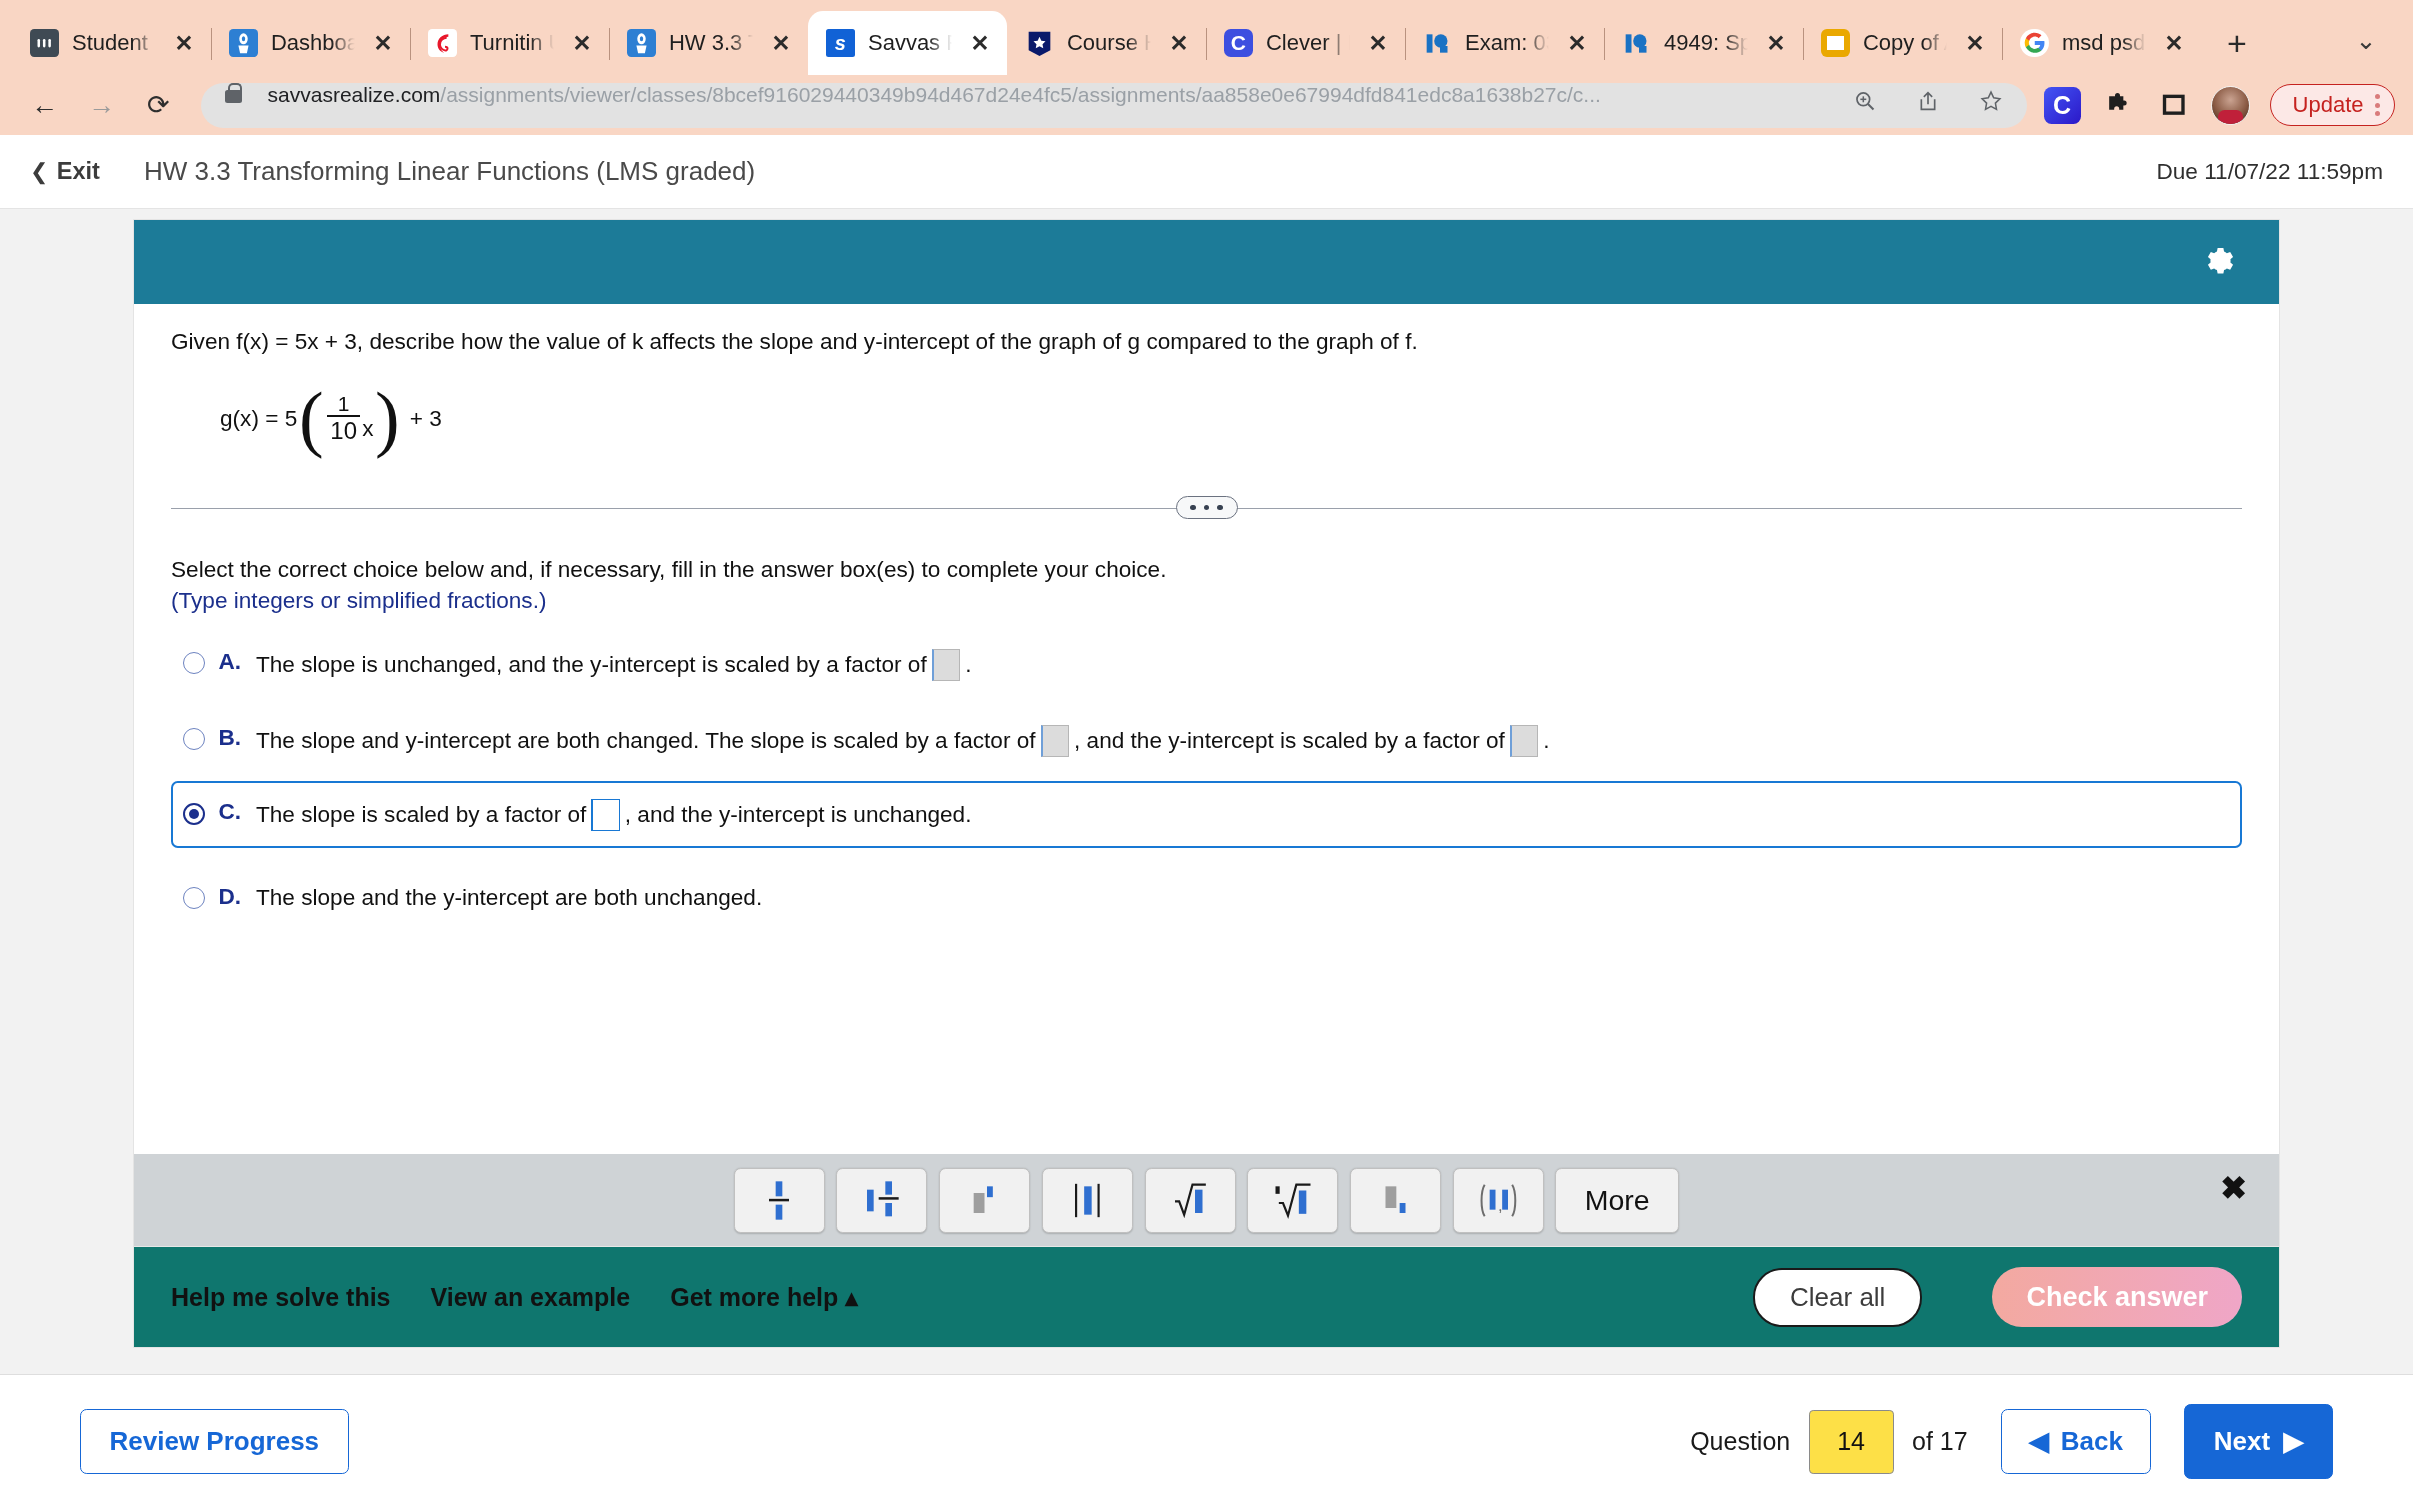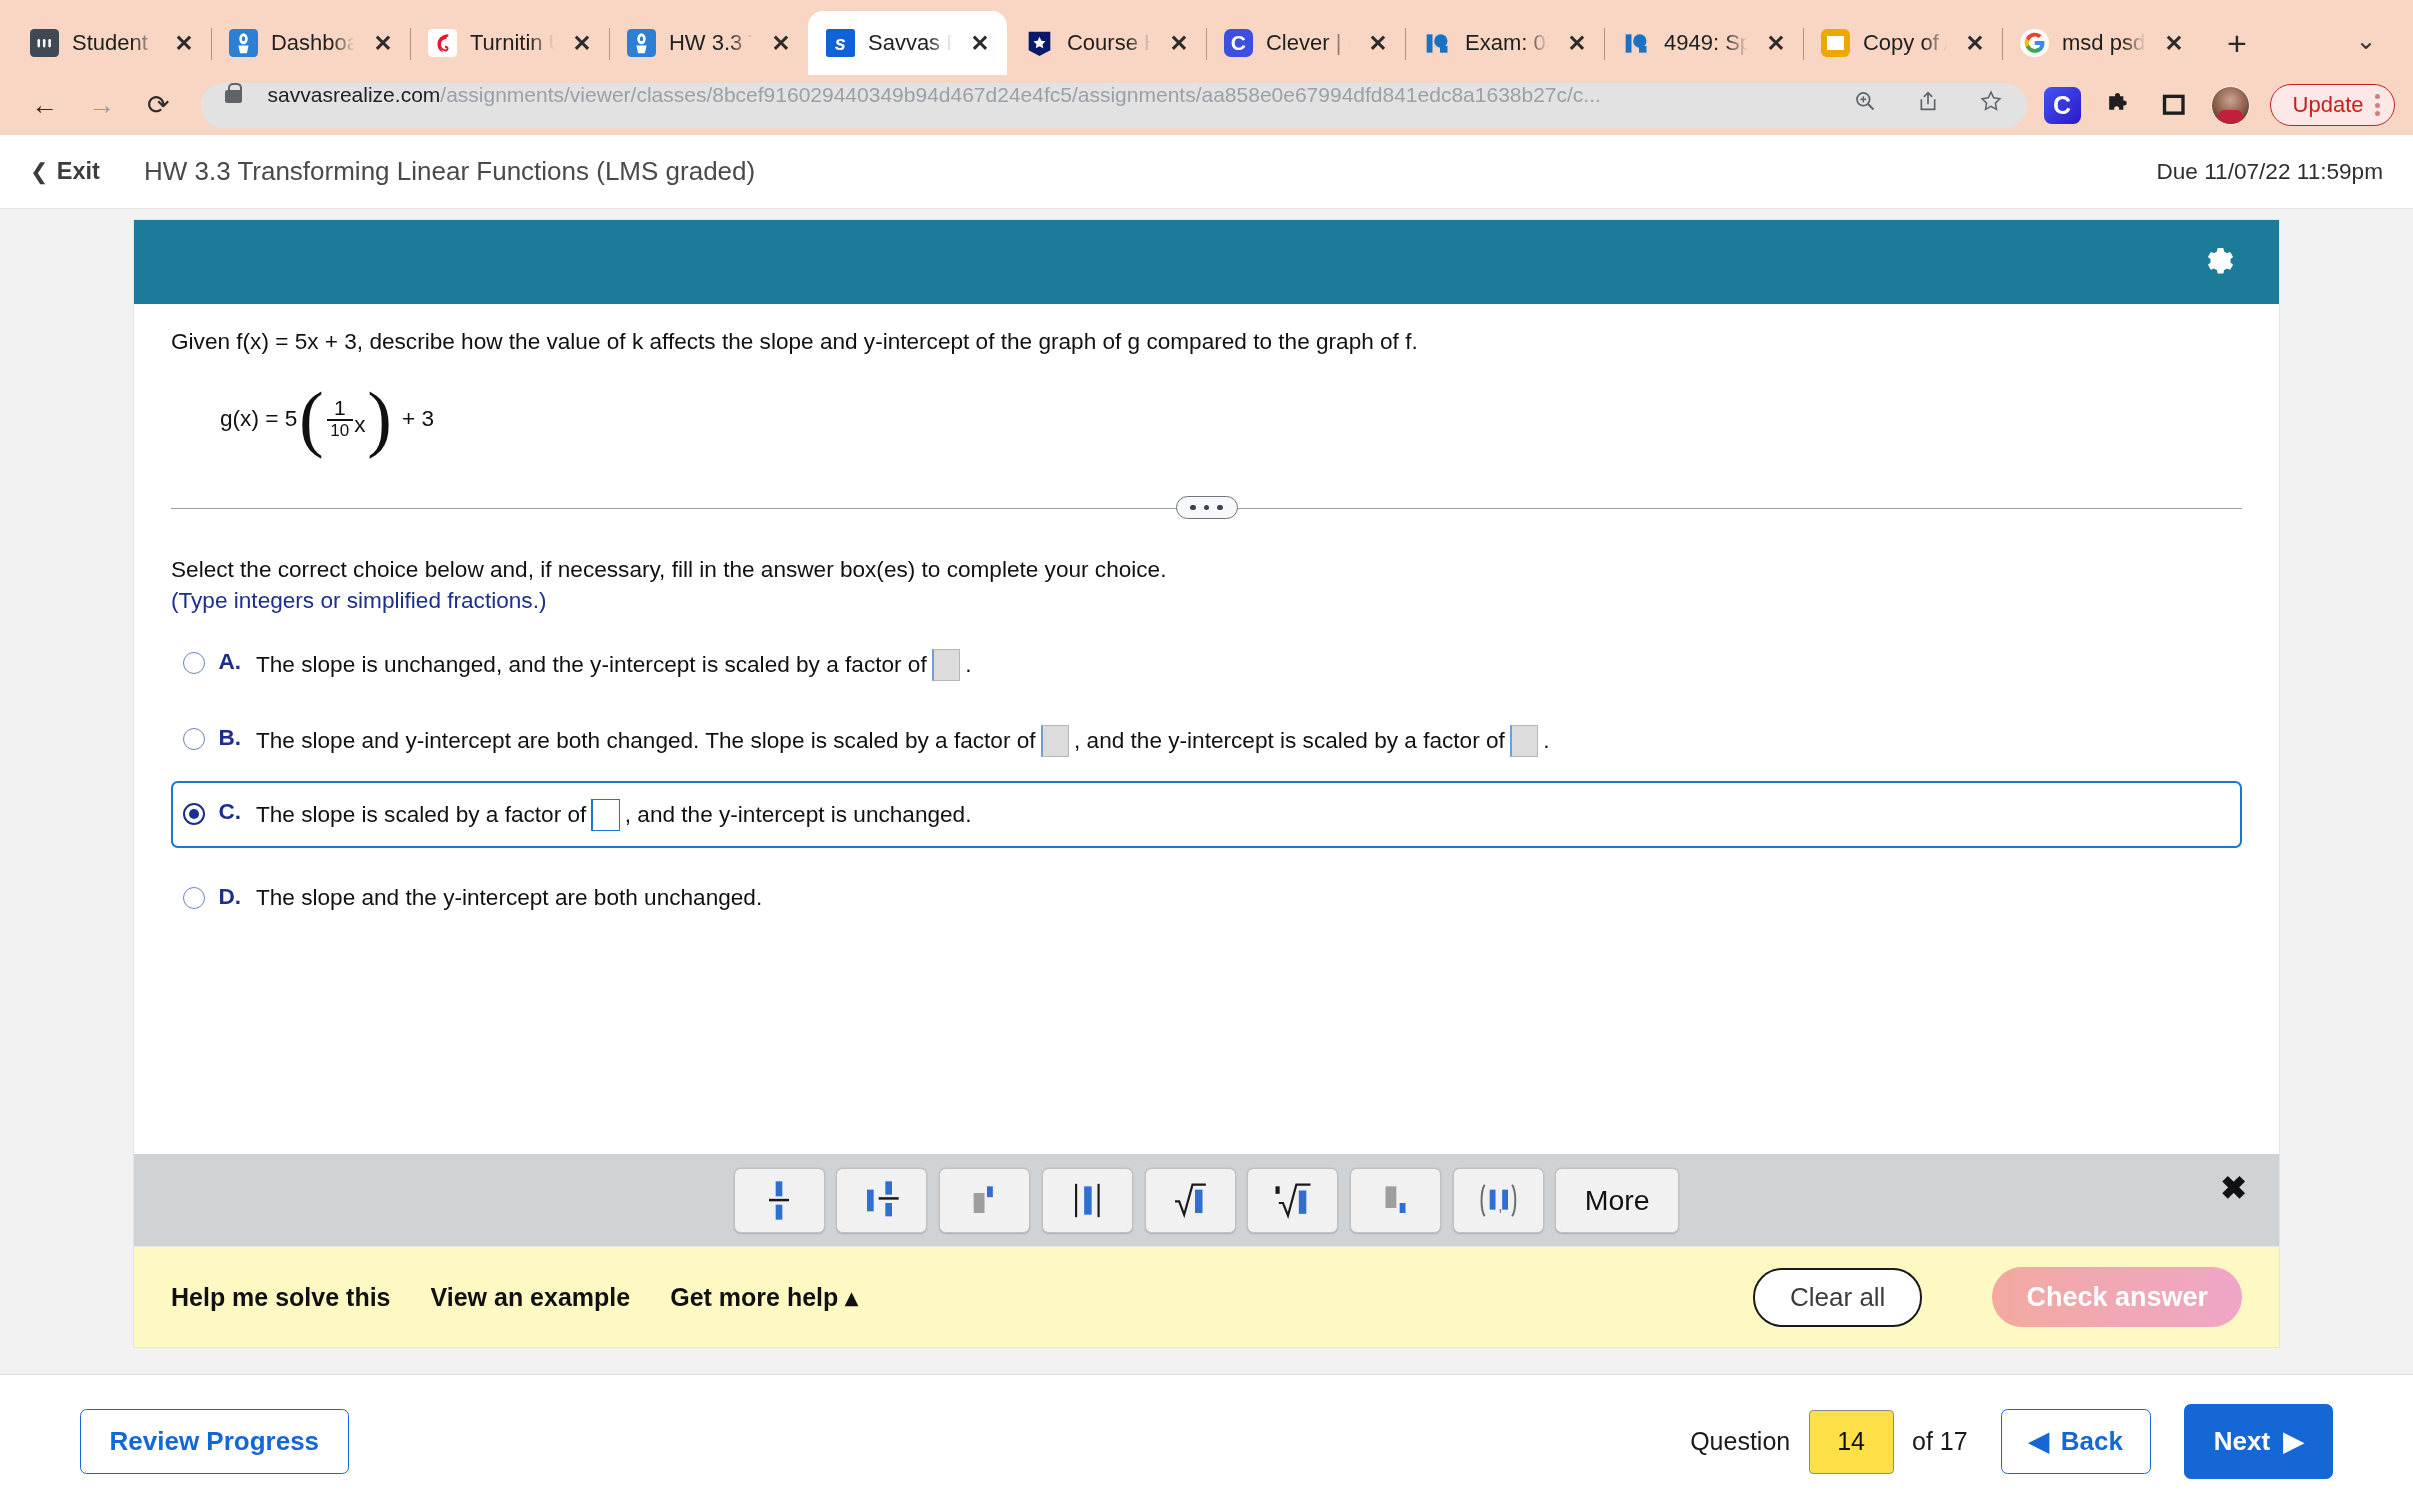--- a/index.html
+++ b/index.html
@@ -232,21 +232,21 @@
     font-size: 74px; font-weight: 200; line-height: 0.72;
     color: #111; margin: 0 1.7px;
     font-family: "Liberation Serif", serif;
   }
   .frac {
     display: inline-flex; flex-direction: column; align-items: center;
     margin: 0 1.7px; vertical-align: middle;
   }
   .frac .num { font-size: 21px; line-height: 1.05; padding: 0 3.4px; }
   .frac .bar { width: 100%; height: 1.7px; background: #111; }
-  .frac .den { font-size: 17px; line-height: 1.15; padding: 0 3.4px; }
+  .frac .den { font-size: 24px; line-height: 1.15; padding: 0 3.4px; }
   .fracgroup { display: flex; align-items: center; }
 
   .hr-dots {
     margin: 32px 37px 0 37px;
     position: relative;
     height: 34px;
     display: flex; align-items: center; justify-content: center;
   }
   .hr-dots::before {
     content: ""; position: absolute; left: 0; right: 0; top: 50%;
@@ -336,21 +336,21 @@
     box-shadow: 0 0.8px 1.7px rgba(0,0,0,.18);
   }
   .pbtn.more { width: 124px; font-size: 28.5px; color: #111; }
   .palette-close {
     position: absolute; right: 32px; top: 15px;
     font-size: 32px; color: #111; font-weight: bold;
   }
 
   .helpbar {
     height: 101px;
-    background: #fef9c3;
+    background: #0f766e;
     display: flex; align-items: center;
     padding: 16px 37px;
     gap: 40px;
     border-top: 0.8px solid #e7e7e7;
   }
   .helplink { font-size: 25px; font-weight: bold; color: #111; }
   .helpbar .spacer { flex: 1 1 auto; }
   .clear-all {
     height: 59px; padding: 0 35px;
     border: 2.5px solid #1a1a1a;

